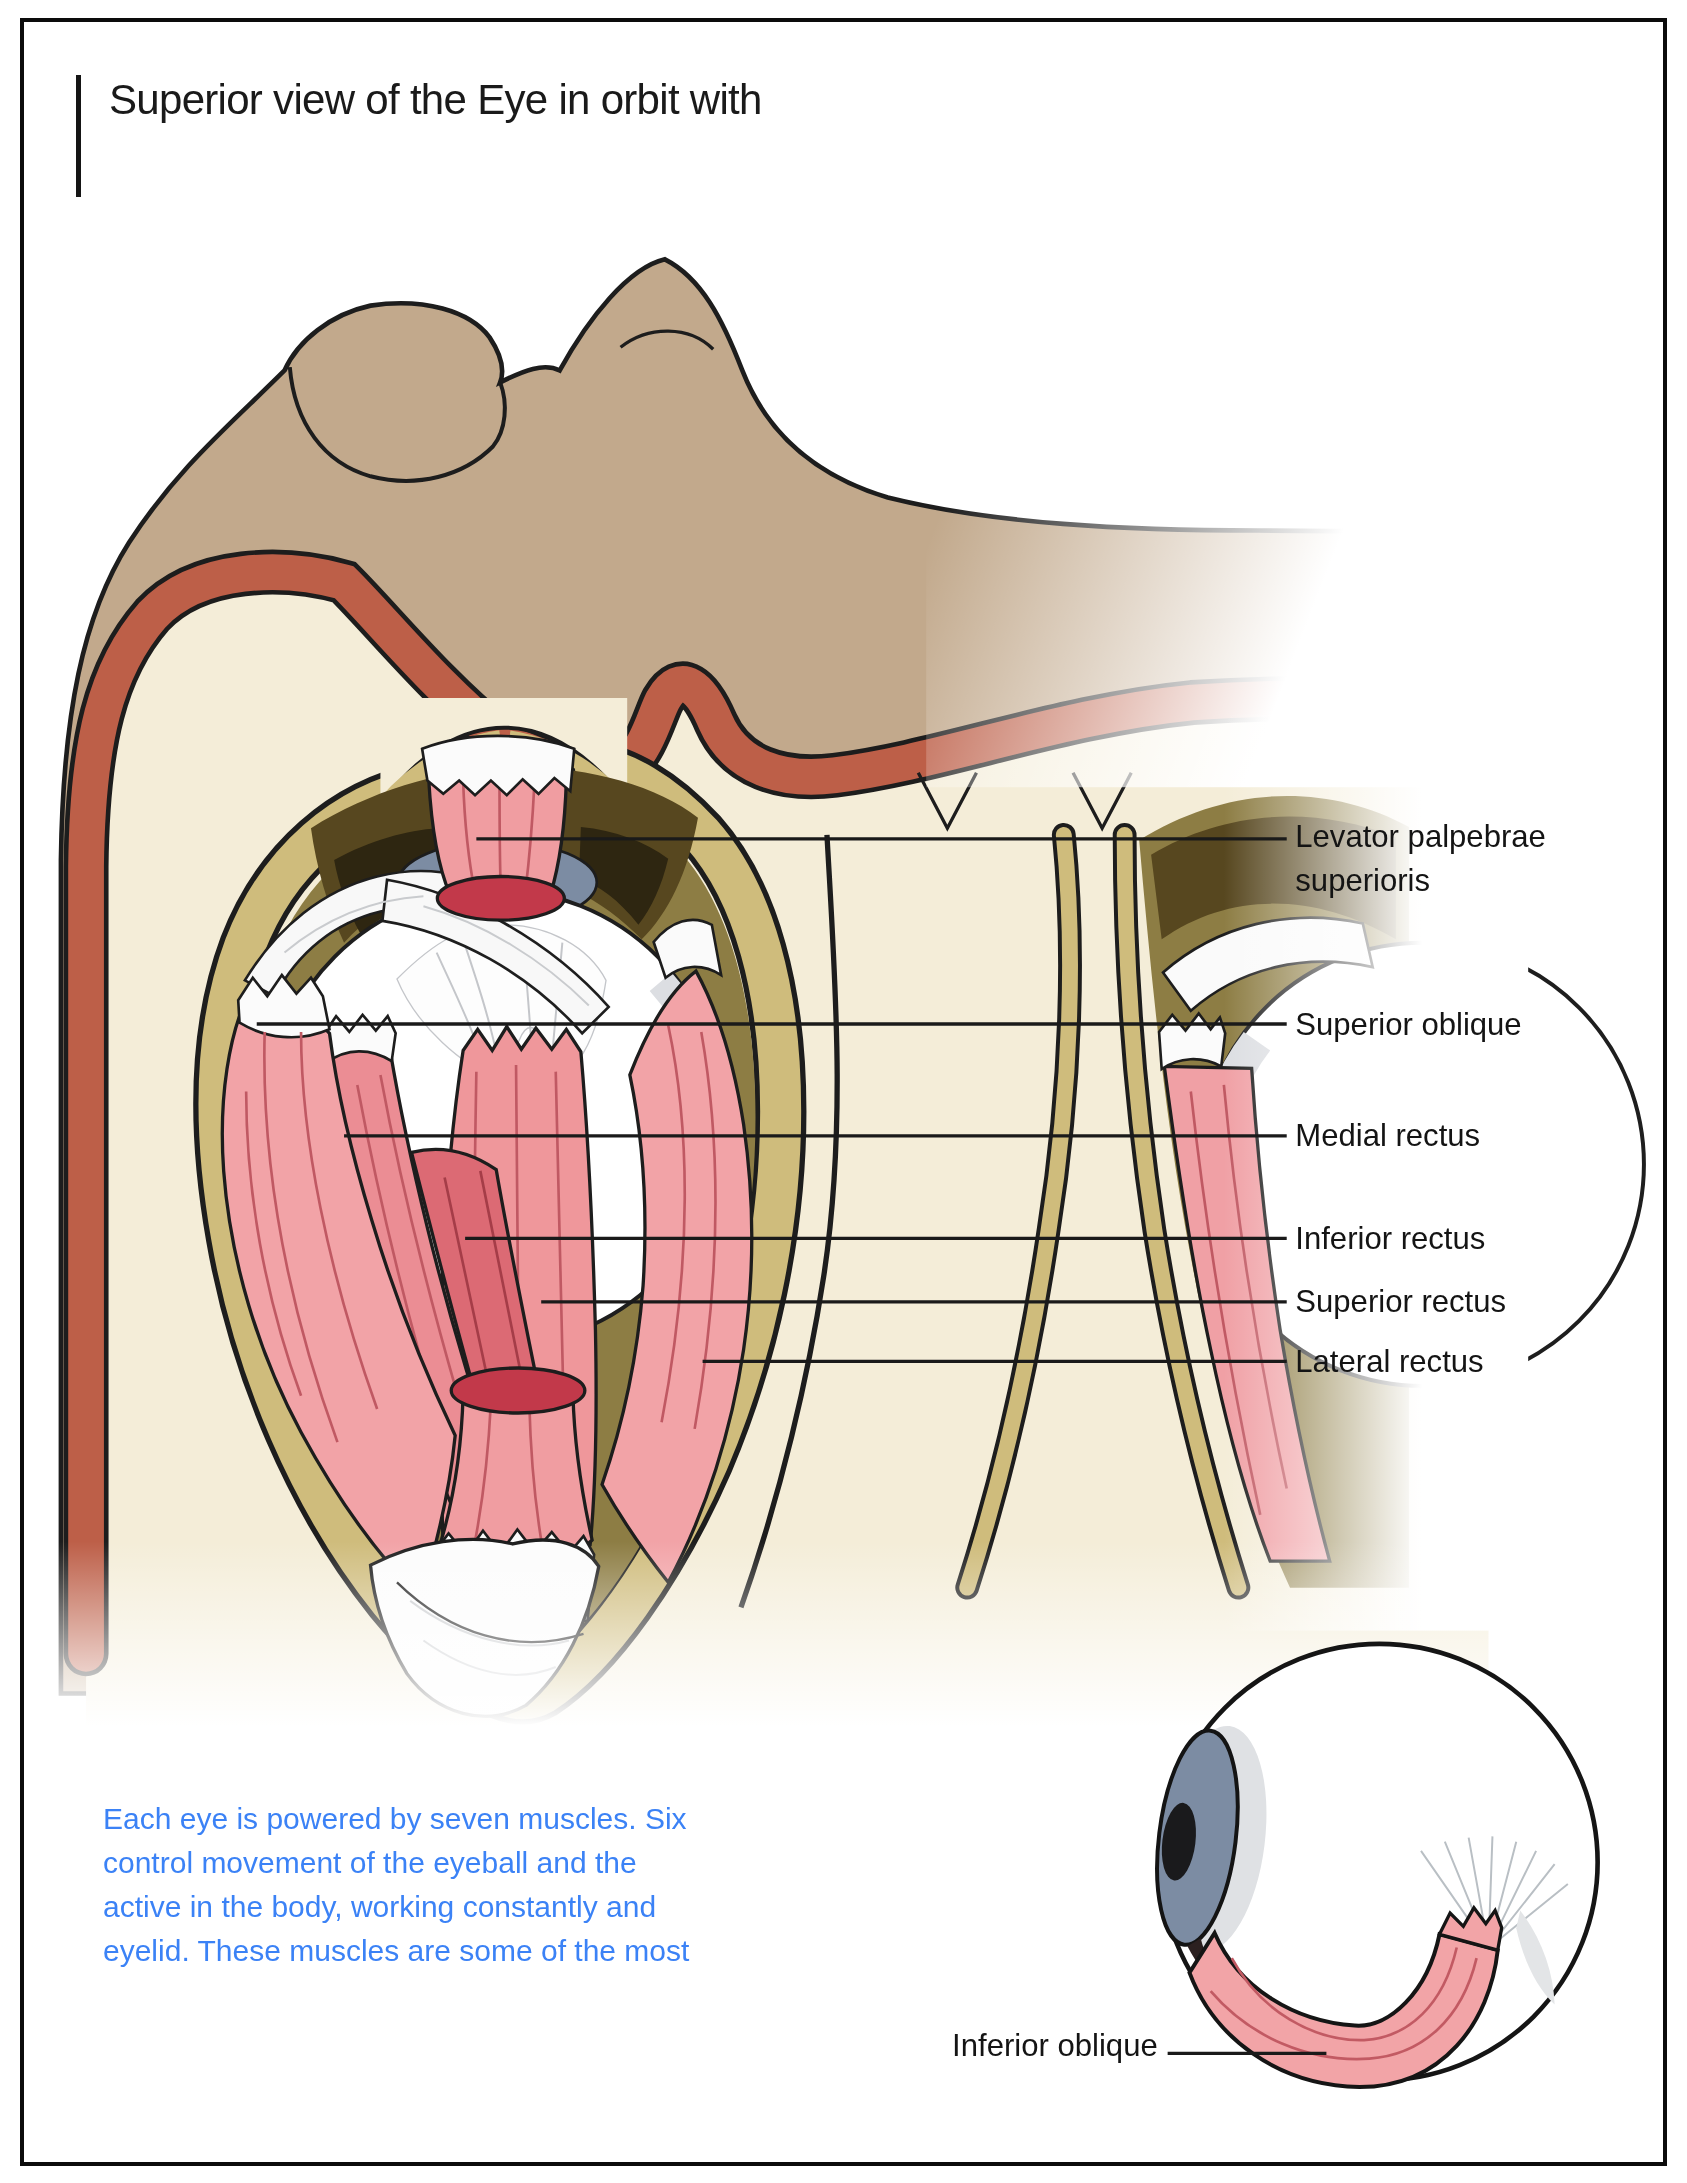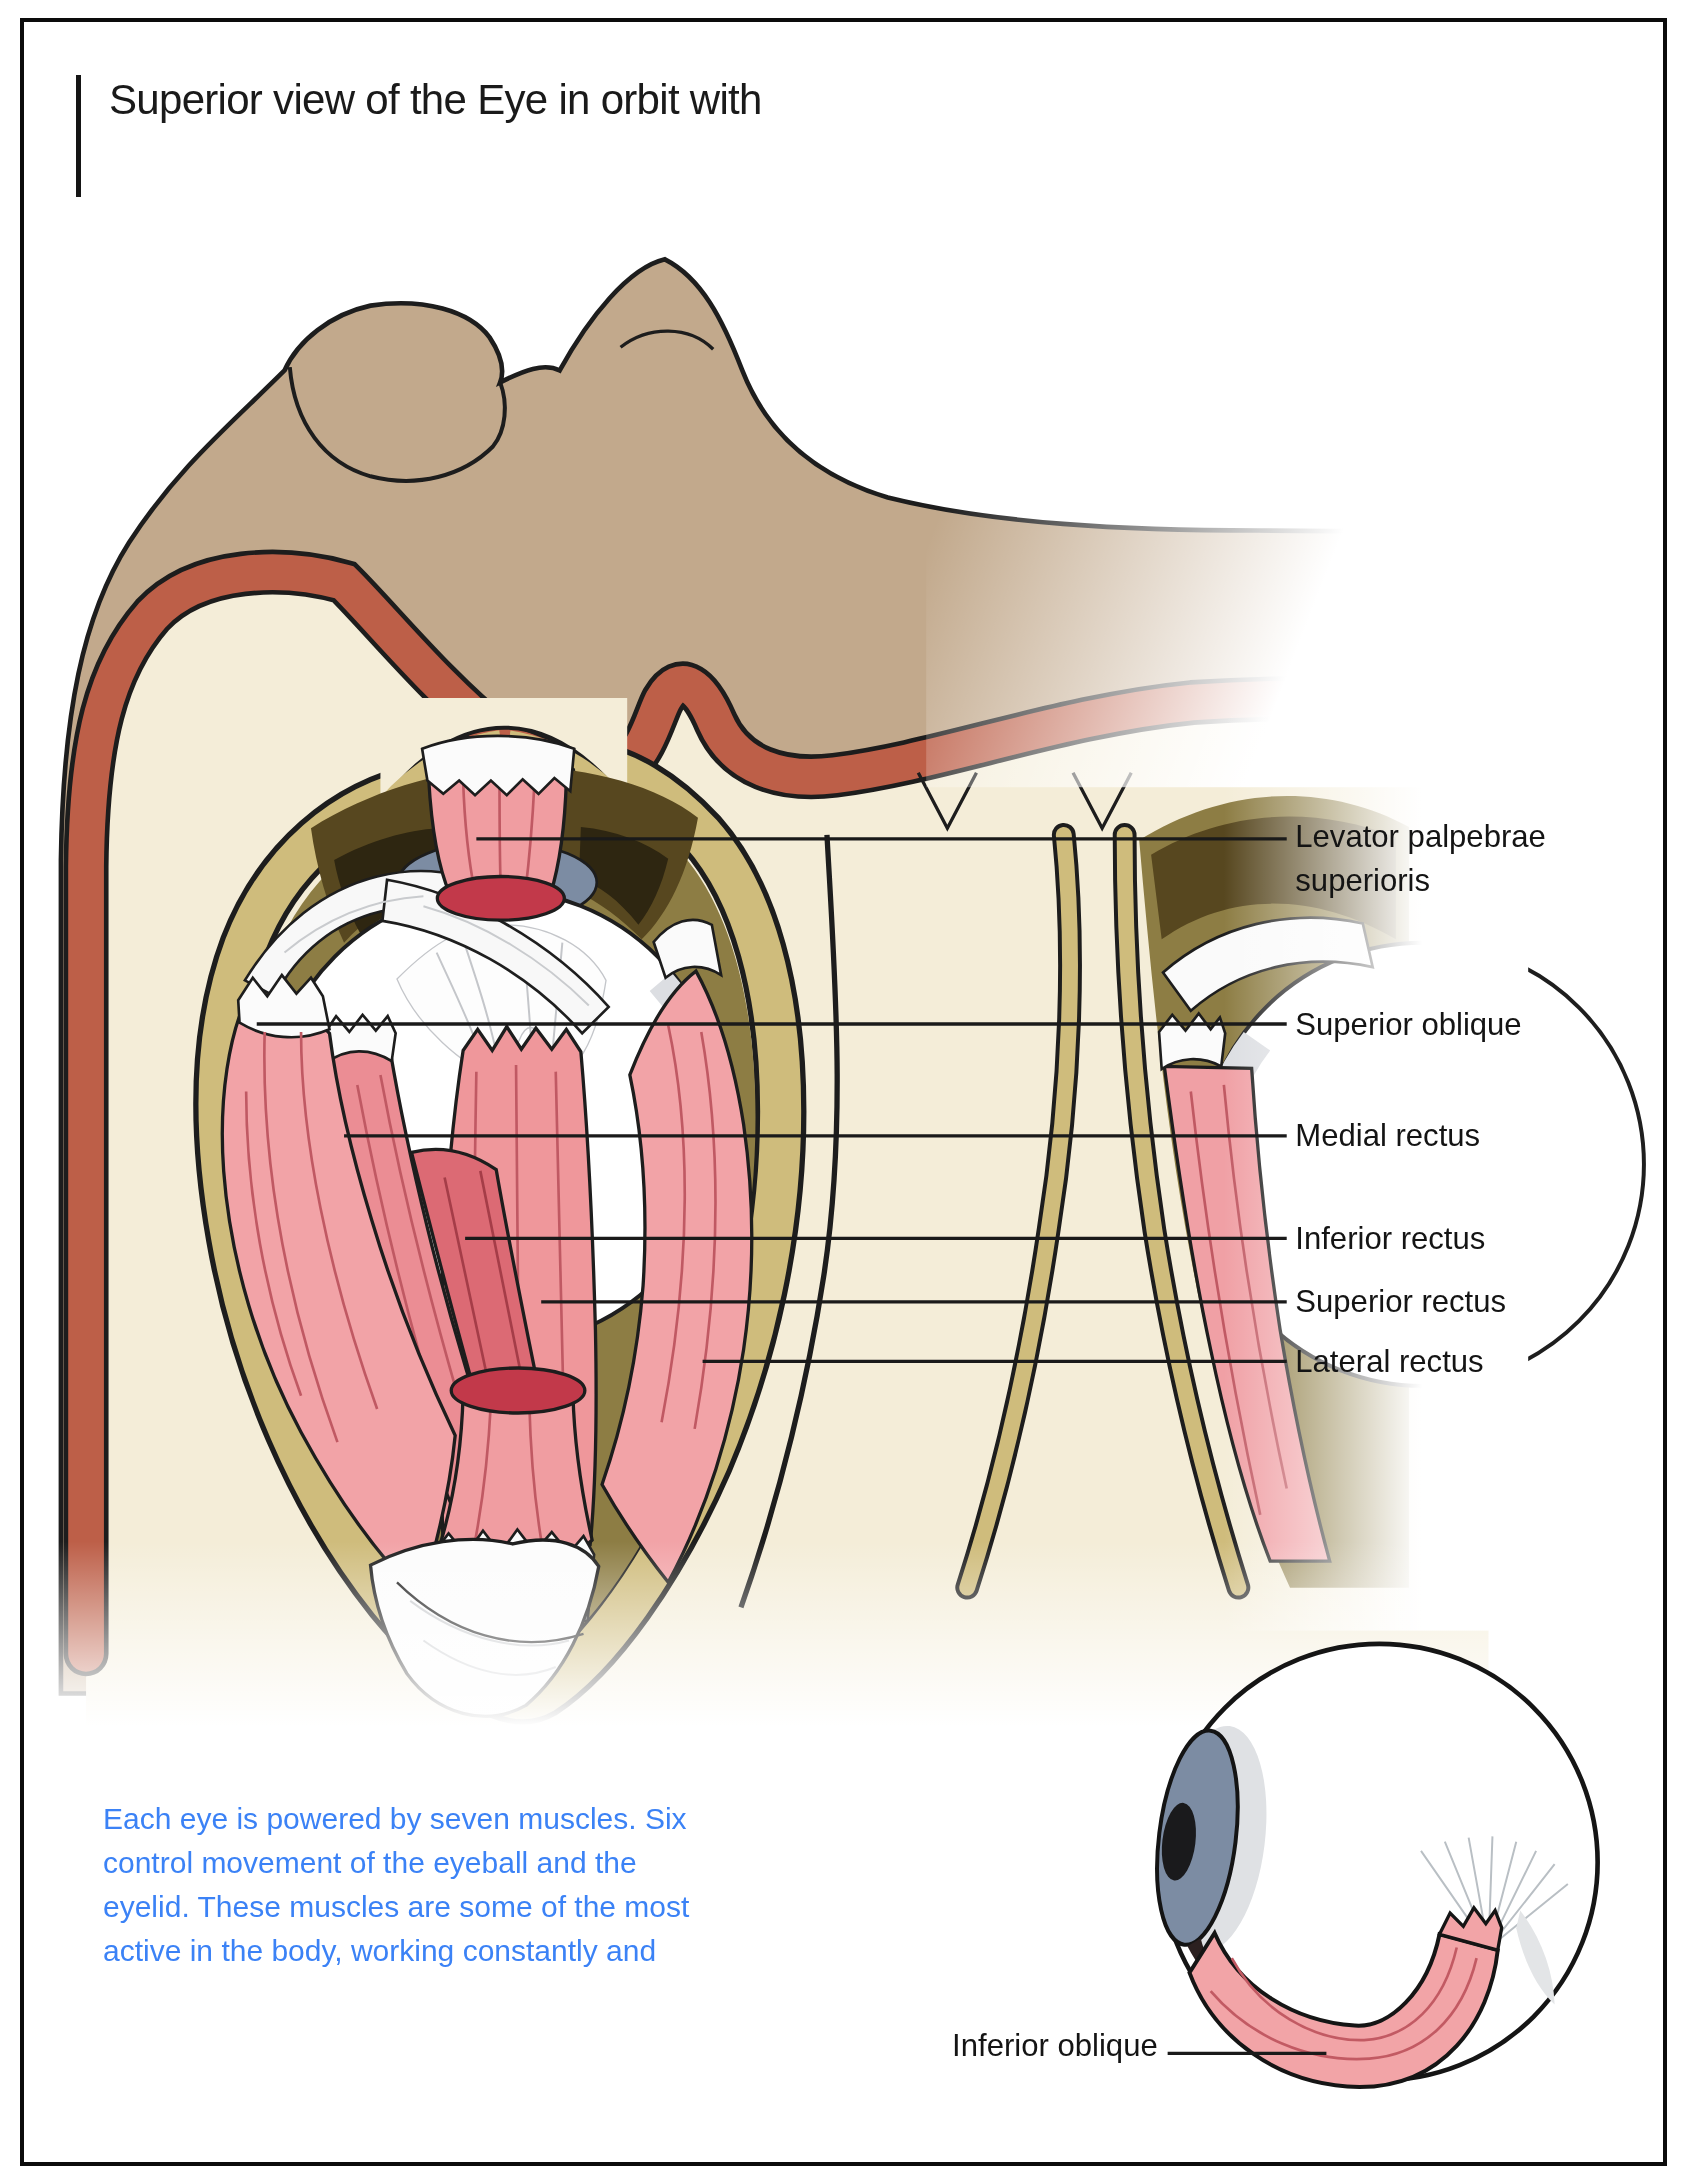--- a/index.html
+++ b/index.html
@@ -171,16 +171,16 @@
     <text class="lbl" x="1958" y="1888">Inferior rectus</text>
     <text class="lbl" x="1958" y="1984">Superior rectus</text>
     <text class="lbl" x="1958" y="2074">Lateral rectus</text>
     <text class="lbl" x="1750" y="3108" text-anchor="end">Inferior oblique</text>
   </g>
 </svg>
 
 <div class="caption">
   <div>Each eye is powered by seven muscles. Six</div>
   <div>control movement of the eyeball and the</div>
+  <div>active in the body, working constantly and</div>
   <div>eyelid. These muscles are some of the most</div>
-  <div>active in the body, working constantly and</div>
 </div>
 
 
 </body></html>

